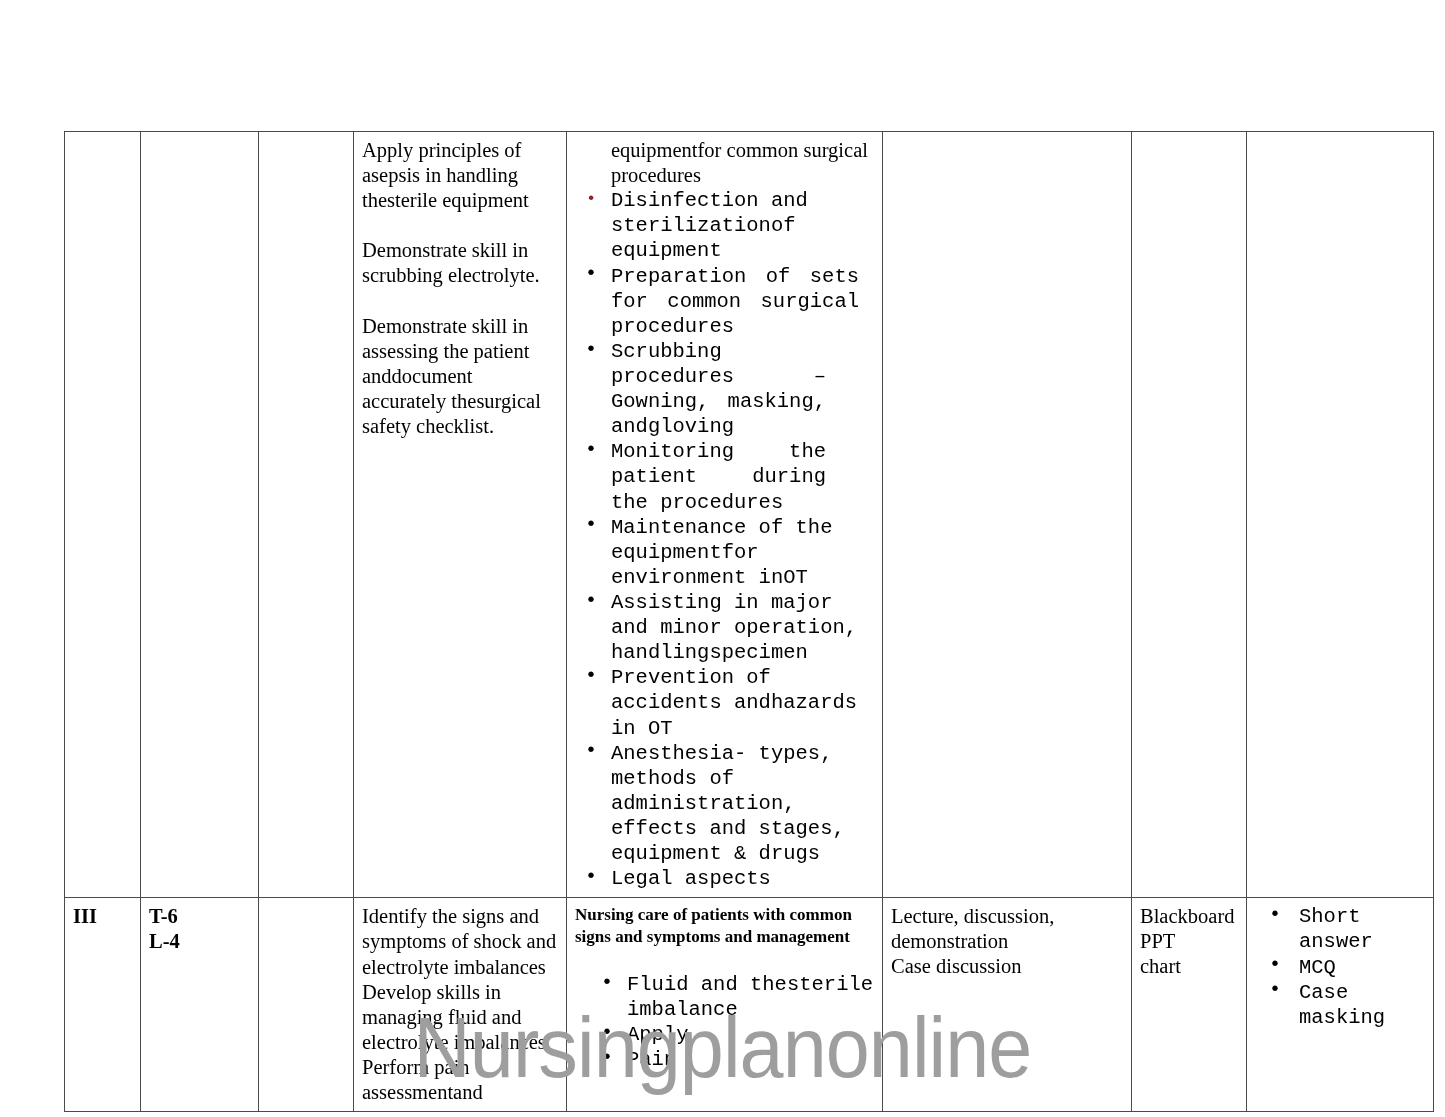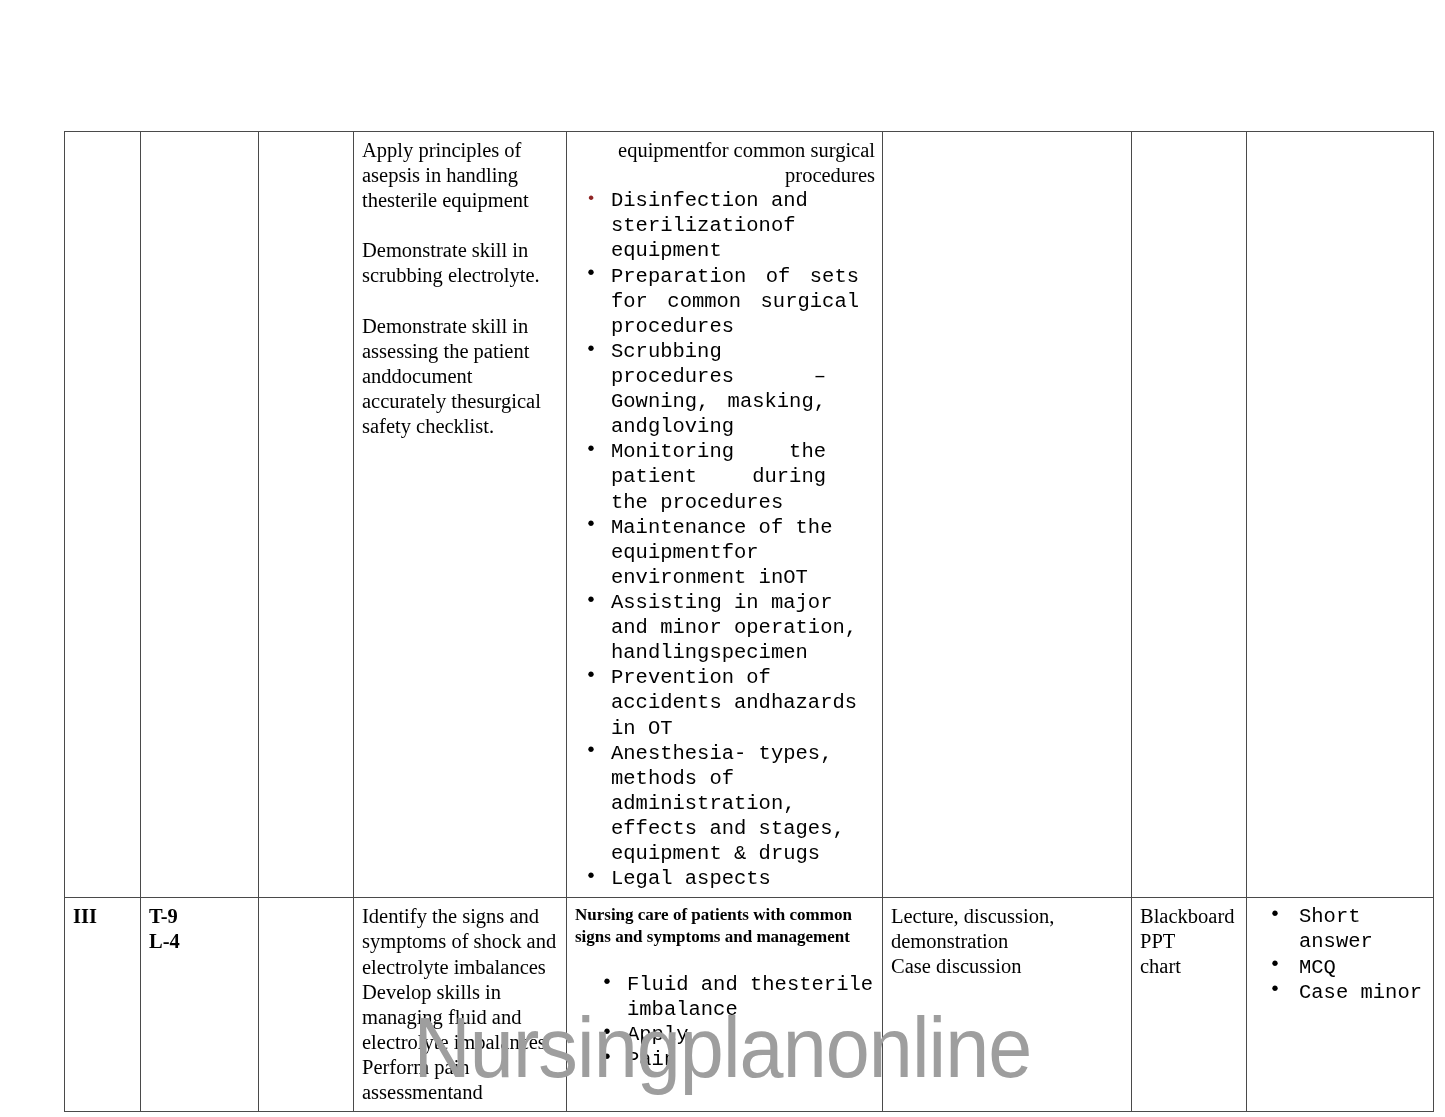--- a/index.html
+++ b/index.html
@@ -91,21 +91,20 @@
     line-height: 1.225;
     color: #000000;
   }
   ul.bl > li.maroon::before { color: #8f2525; font-size: 17px; left: 11px; top: 0.02em; }
   ul.bl > li.justify { text-align: justify; }
 
   
   .cont-lines {
     padding-left: 36px;
     line-height: 1.225;
-    text-align: right;
   }
 
   
   ul.bl.deep > li { padding-left: 52px; }
   ul.bl.deep > li::before { left: 26px; }
 
   
   ul.bl.assess > li { padding-left: 44px; }
   ul.bl.assess > li::before { left: 14px; }
 
@@ -209,21 +208,21 @@
         <td class="cell-assess"></td>
       </tr>
 
       <tr>
 
         <td class="cell-unit">
           <span class="bold">III</span>
         </td>
 
         <td class="cell-hours">
-          <div class="bold">T-9</div>
+          <div class="bold">T-6</div>
           <div class="bold">L-4</div>
         </td>
 
         <td class="cell-blank">
           <span></span>
         </td>
 
         <td class="cell-objectives">
           <div class="obj-text">
             <p>Identify the signs and symptoms of shock and electrolyte imbalances Develop skills in managing fluid and electrolyte imbalances Perform pain assessmentand</p>
@@ -264,21 +263,21 @@
 
         <td class="cell-assess">
           <ul class="bl assess">
             <li>
               <span>Short answer</span>
             </li>
             <li>
               <span>MCQ</span>
             </li>
             <li>
-              <span>Case minor</span>
+              <span>Case masking</span>
             </li>
           </ul>
         </td>
       </tr>
 
     </tbody>
   </table>
 
   <div id="watermark">Nursingplanonline</div>
 

